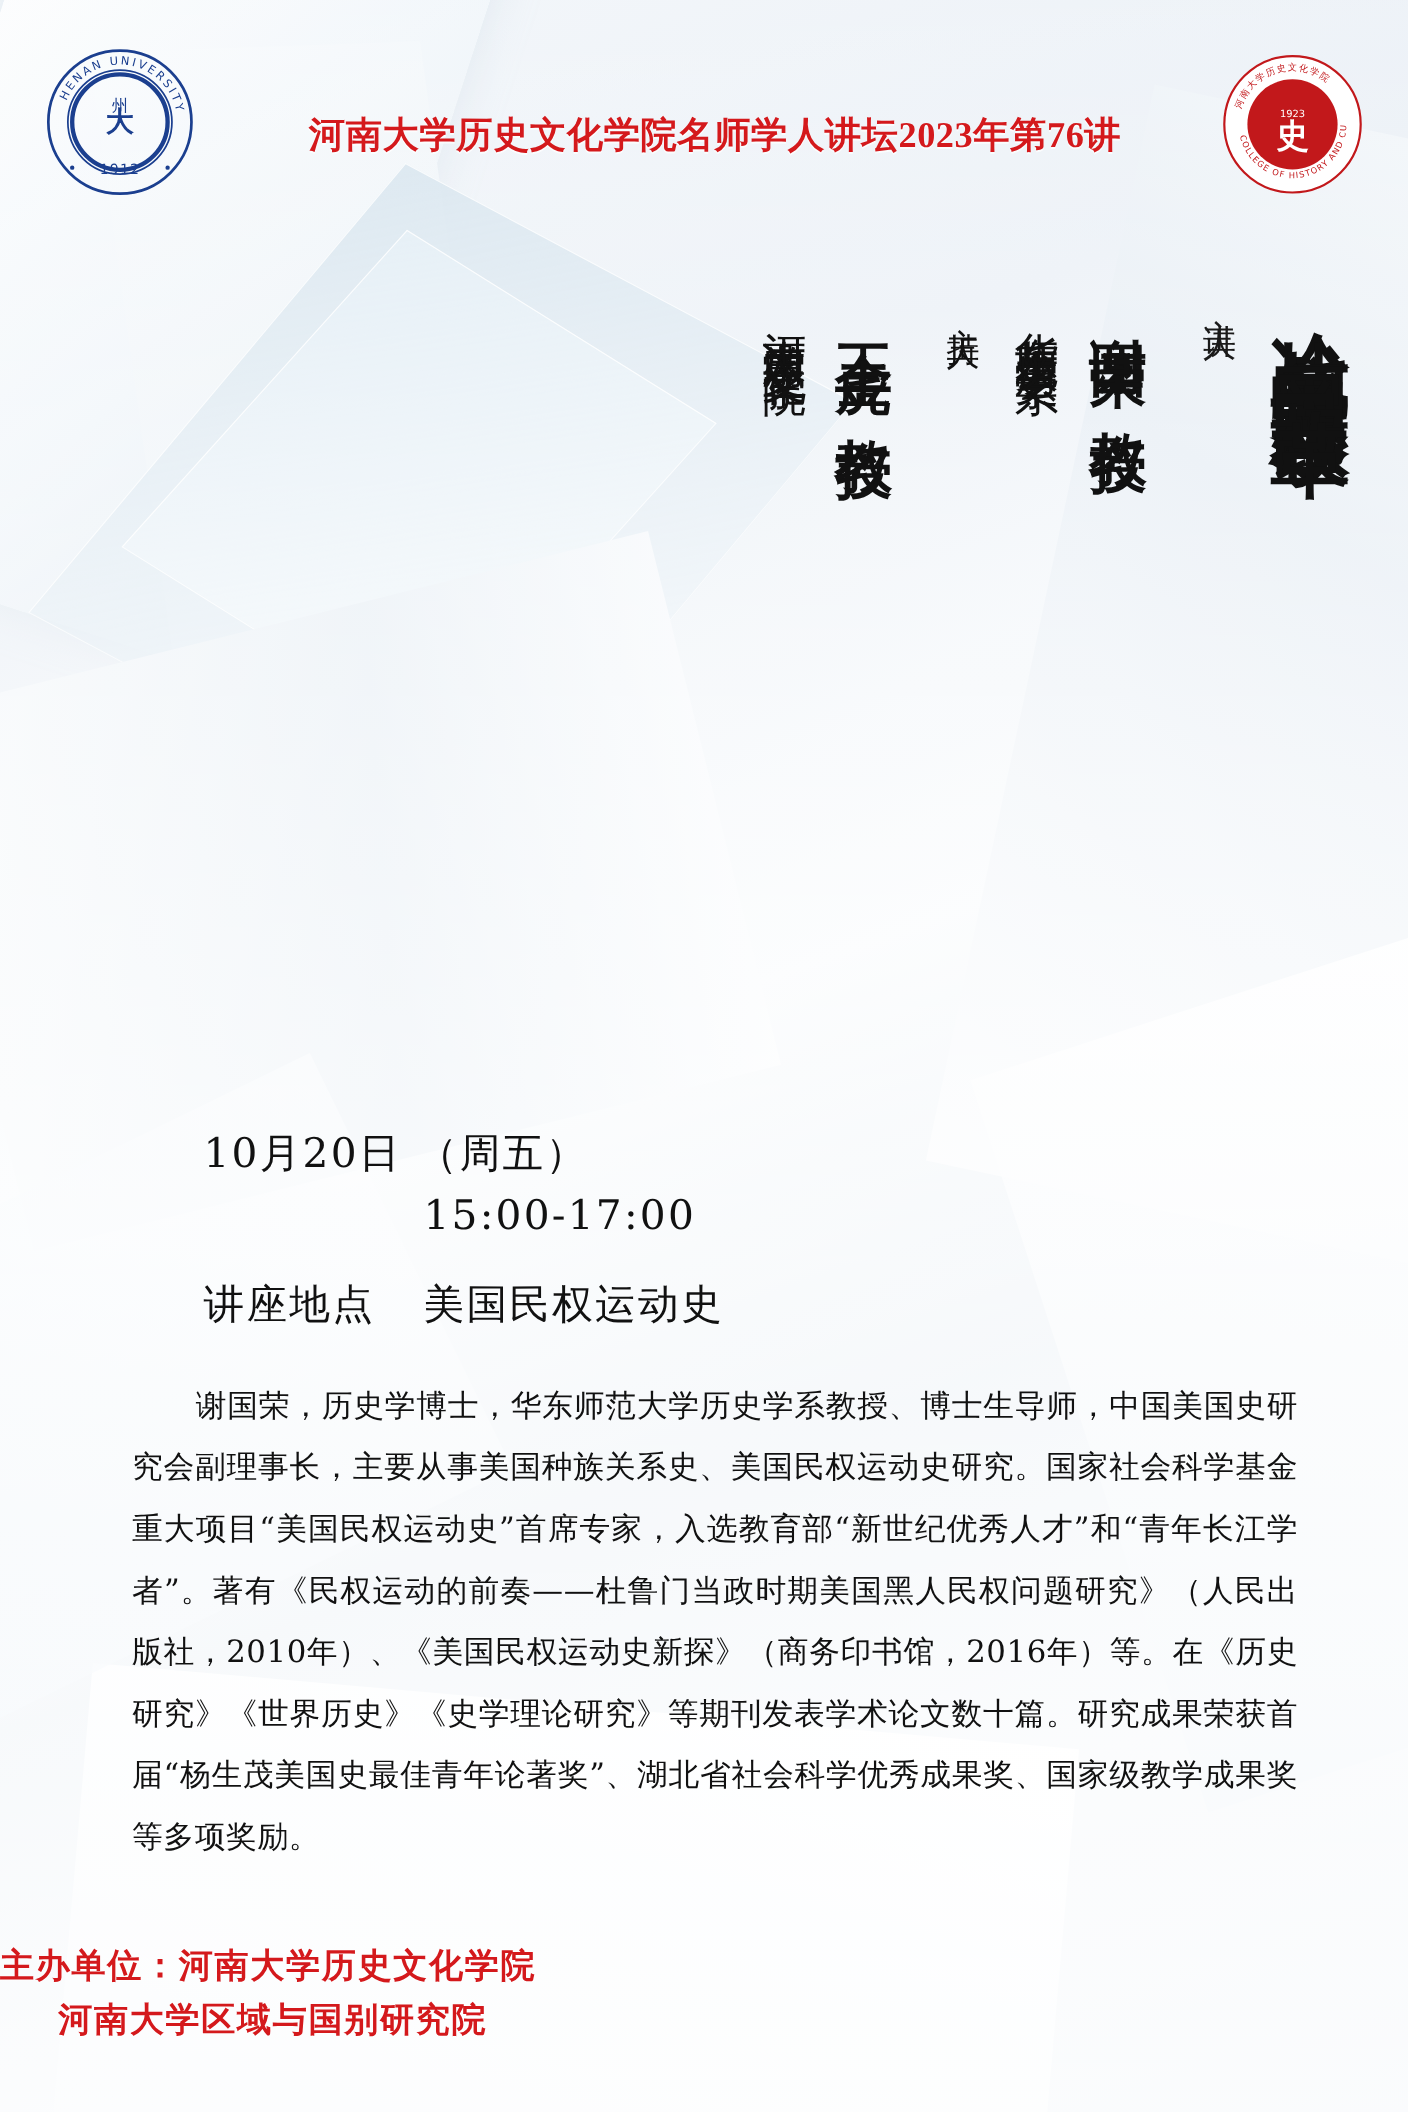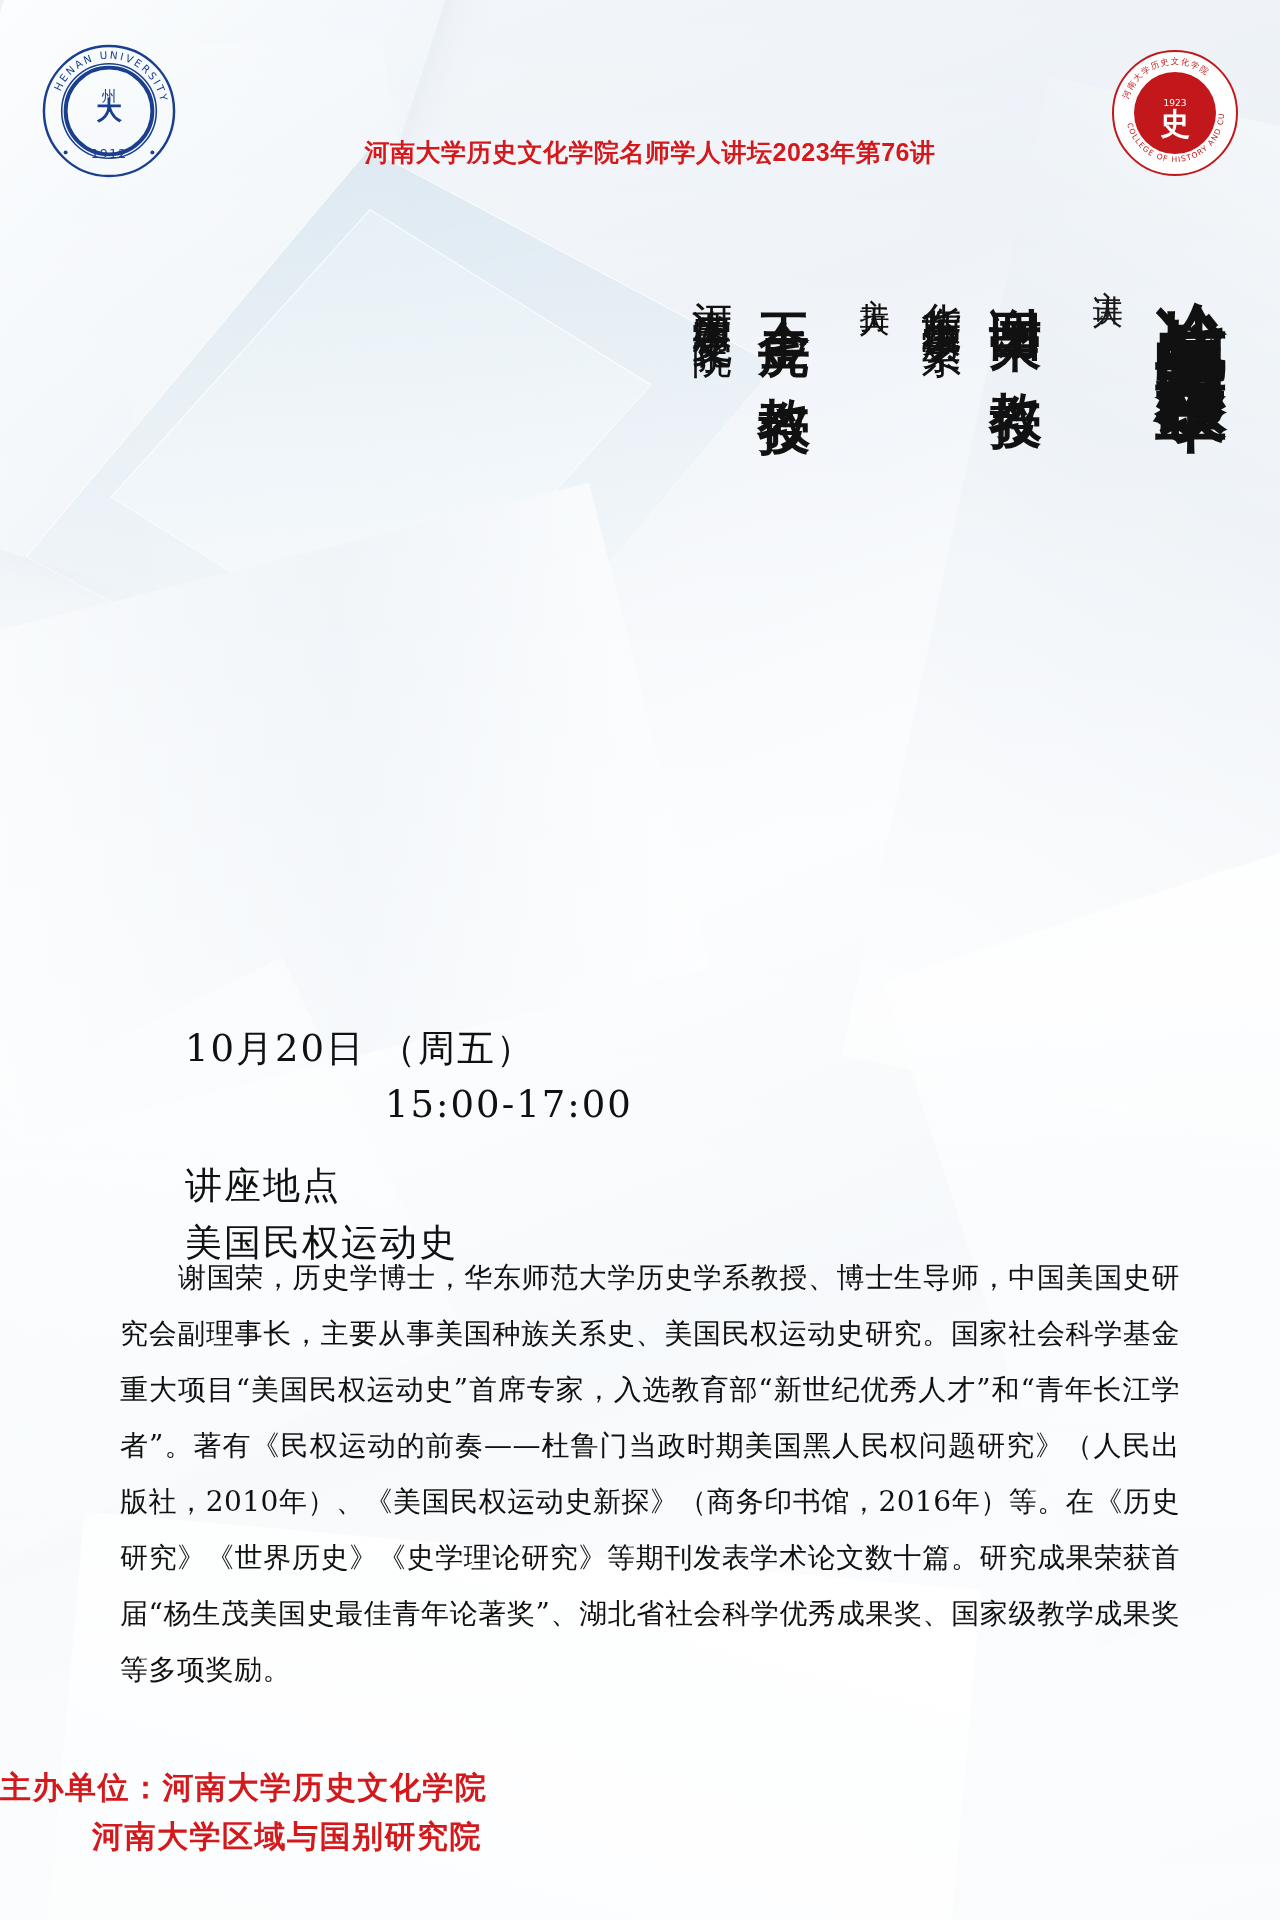--- a/index.html
+++ b/index.html
@@ -99,26 +99,25 @@
   }
 
   
   .header-lines {
     position: absolute; top: 96px; left: 220px; right: 200px;
     text-align: center;
   }
   .header-lines div {
     color: #d4191c;
     font-weight: 700;
-    font-size: 25px;
+    font-size: 33px;
     letter-spacing: .5px;
     line-height: 1.75;
-    font-family: Liberation Sans, sans-serif;
+    font-family: Liberation Serif, serif;
     text-shadow: 0 1px 0 rgba(255,255,255,.7);
-    margin-top: 35px;
   }
 
   
   .vcols {
     position: absolute;
     top: 240px;
     right: 46px;
     left: 190px;
     height: 720px;
     display: flex;
@@ -200,21 +199,21 @@
     letter-spacing: 2px;
   }
   .info-label { width: 200px; flex: none; }
   .info-value { flex: 1; }
   .info-second-line {
     margin-left: 200px;
     font-size: 37px;
     line-height: 1.5;
     letter-spacing: 2px;
   }
-  .info-row.place { margin-top: 24px; flex-direction: column; }
+  .info-row.place { margin-top: 24px; }
 
   
   .bio {
     position: absolute;
     top: 1250px;
     left: 120px;
     right: 100px;
     font-family: "DejaVu Serif", "Liberation Serif", serif;
     font-size: 28px;
     line-height: 2.0;
@@ -230,21 +229,21 @@
     bottom: 58px;
     left: 0; right: 0;
     text-align: left;
     color: #d4191c;
     font-weight: 700;
     font-size: 31px;
     line-height: 1.6;
     letter-spacing: 1.5px;
     text-shadow: 0 1px 0 rgba(255,255,255,.6);
   }
-  .footer .line2 { padding-left: 92px; }
+  .footer .line2 { padding-left: 53px; }
 </style>
 </head>
 <body>
 
 <div class="poster">
 
   <div class="bg">
     <div class="shape sh1"></div>
     <div class="shape sh2"></div>
     <div class="shape sh3"></div>

